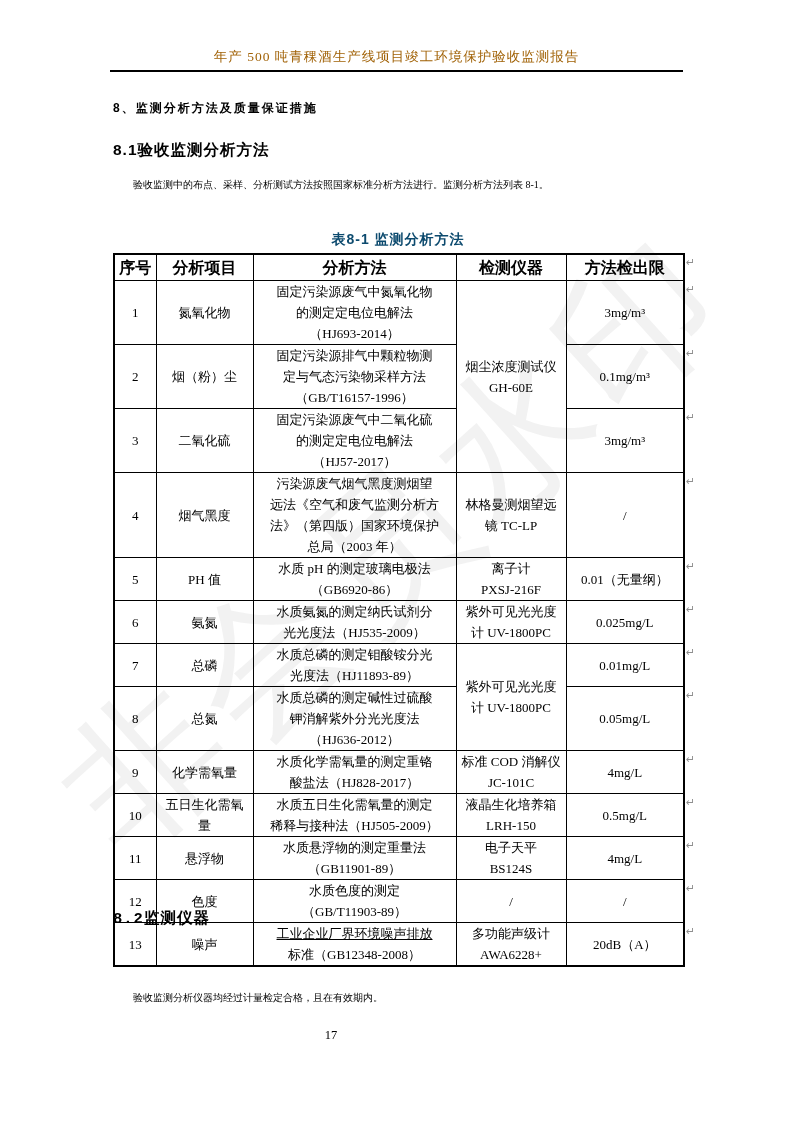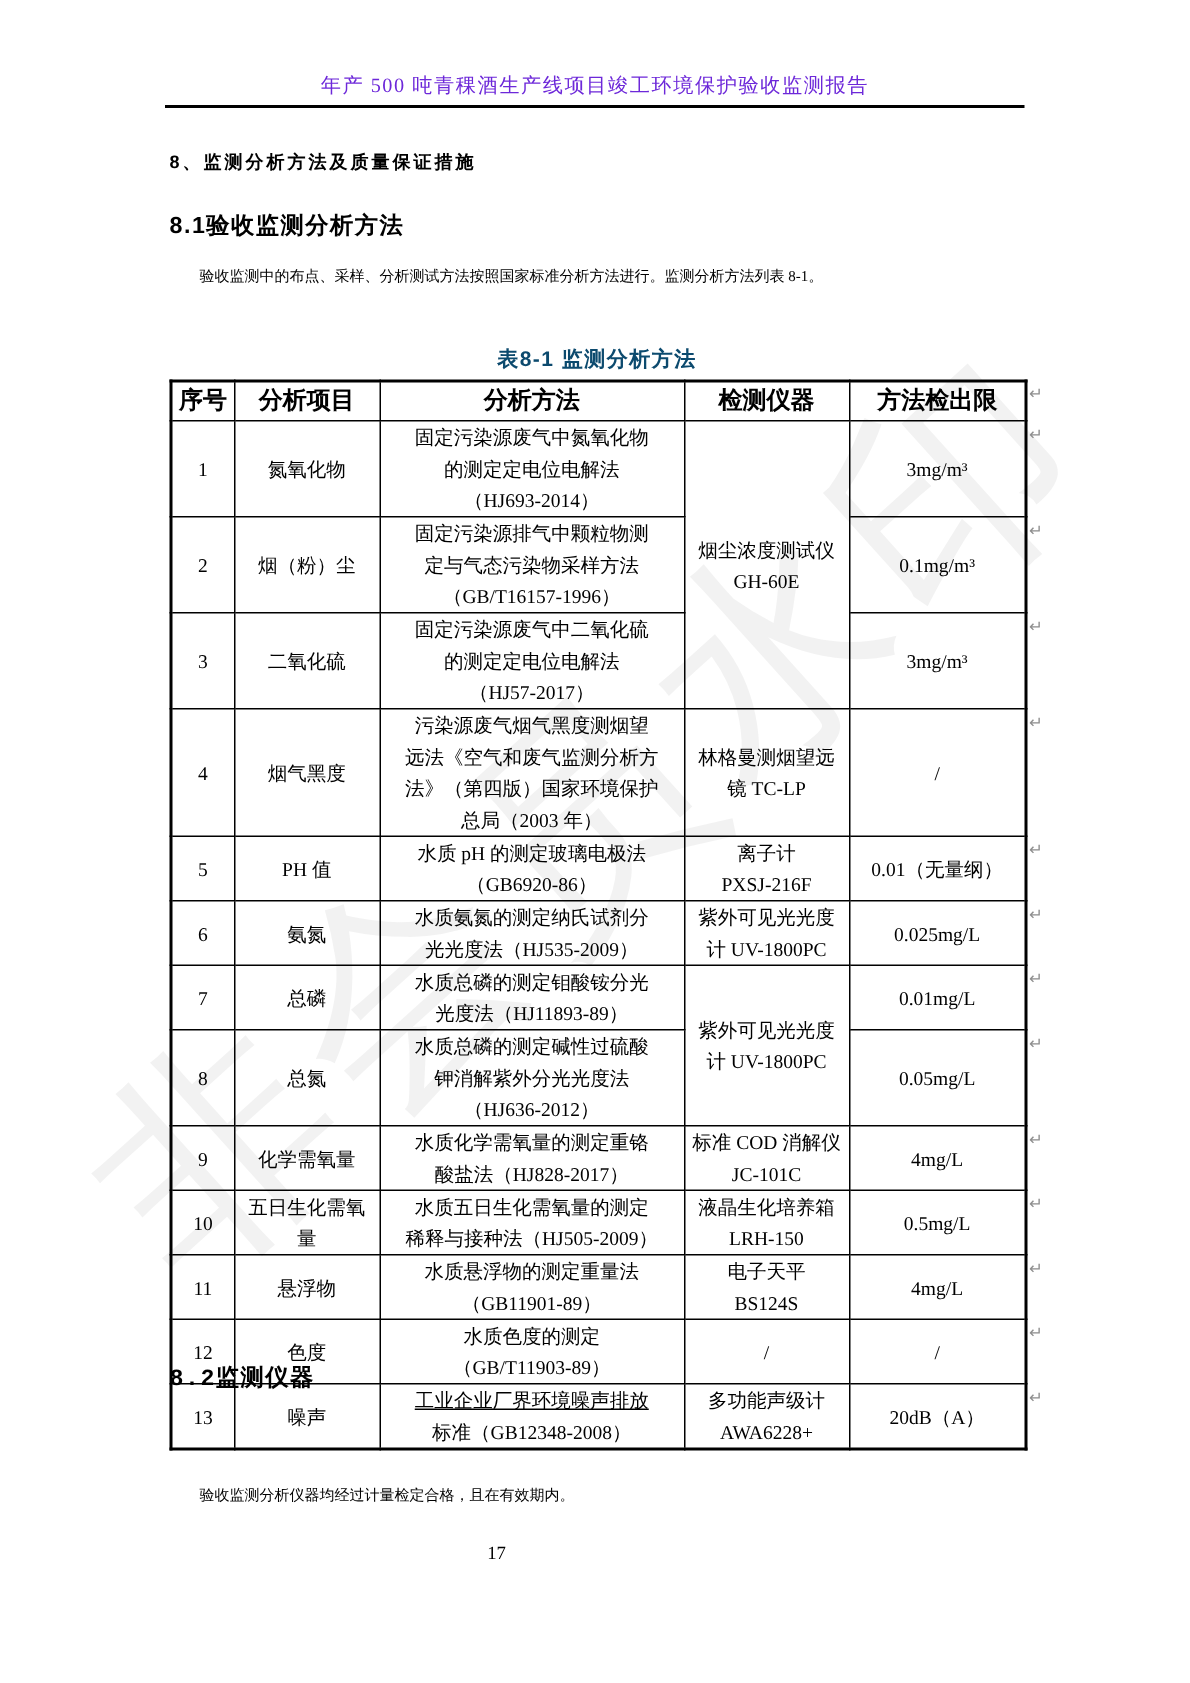--- a/index.html
+++ b/index.html
@@ -73,21 +73,21 @@
     font-size:12.5px;z-index:1;
   }
 </style>
 </head>
 <body>
 
 <div class="page">
 
   <div class="watermark">非会员水印</div>
 
-  <div class="doc-header" style="color: #6d28d9;">年产 500 吨青稞酒生产线项目竣工环境保护验收监测报告</div>
+  <div class="doc-header" style="color: #a16207;">年产 500 吨青稞酒生产线项目竣工环境保护验收监测报告</div>
   <div class="header-rule"></div>
 
   <h1 class="h8">8、监测分析方法及质量保证措施</h1>
   <h2 class="h81">8.1验收监测分析方法</h2>
   <p class="para p81">验收监测中的布点、采样、分析测试方法按照国家标准分析方法进行。监测分析方法列表 8-1。</p>
 
   <div class="table-title" style="color: #0c4a6e;">表8-1  监测分析方法</div>
 
   <table class="analysis">
     <colgroup>

